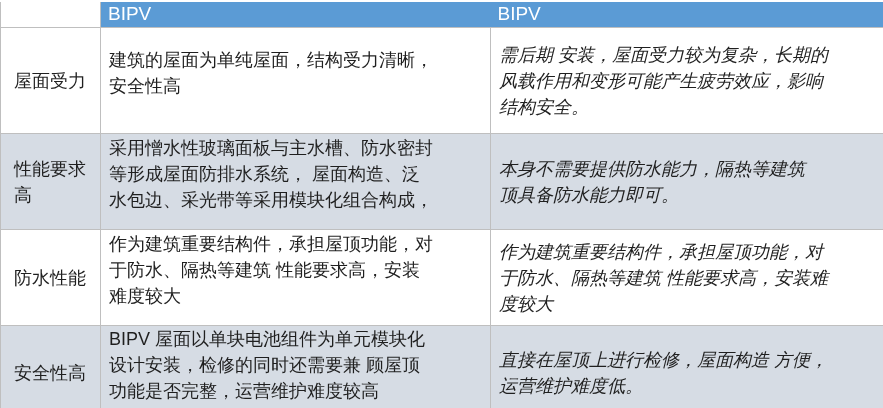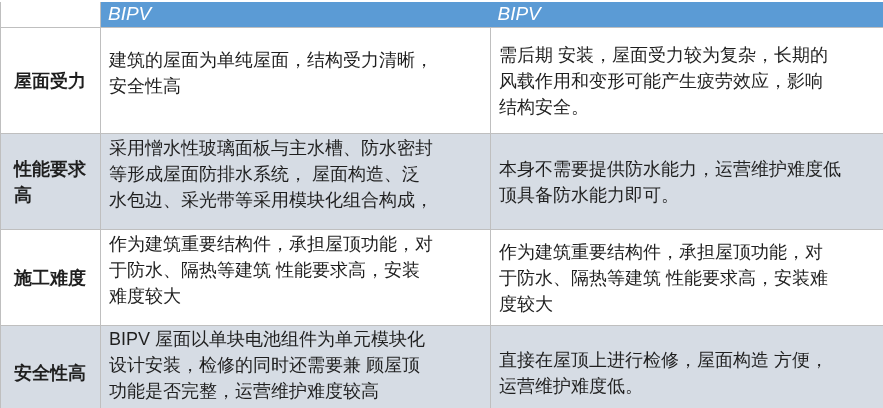--- a/index.html
+++ b/index.html
@@ -22,21 +22,21 @@
   col.c-bipv  { width: 390px; }
   col.c-bapv  { width: 393px; }
 
   th, td {
     border: 1px solid #BFBFBF;
     vertical-align: middle;
     box-sizing: border-box;
   }
 
   
-  thead tr { height: 24px; font-style: italic; }
+  thead tr { height: 24px; }
   thead th {
     background: #5B9BD5;
     color: #ffffff;
     font-weight: 400;
     font-size: 19px;
     text-align: left;
     padding: 1px 6px 2px 7px;
     border-top: 2px solid #ffffff;
     border-left: none;
     border-right: none;
@@ -53,24 +53,23 @@
     font-size: 18px;
     line-height: 26px;
     color: #1f1f1f;
     white-space: pre-wrap;
     word-break: break-all;
     overflow: hidden;
   }
   td.lbl {
     padding: 0 4px 0 13px;
     white-space: normal;
-    font-weight: bold;
   }
   td.bipv { padding: 0 26px 16px 8px; }
-  td.bapv { padding: 0 18px 0 8px; }
+  td.bapv { padding: 0 18px 0 8px; font-style: italic; }
 
   tr.band td { background: #D6DCE4; }
   tr.plain td { background: #ffffff; }
 
   tr.r1 { height: 106px; }
   tr.r2 { height: 96px; }
   tr.r3 { height: 96px; }
   tr.r4 { height: 82px; }
 </style>
 </head>
@@ -96,25 +95,25 @@
 安全性高</td>
       <td class="bapv">需后期 安装，屋面受力较为复杂，长期的
 风载作用和变形可能产生疲劳效应，影响
 结构安全。</td>
     </tr>
     <tr class="band r2">
       <td class="lbl">性能要求高</td>
       <td class="bipv">采用憎水性玻璃面板与主水槽、防水密封
 等形成屋面防排水系统， 屋面构造、泛
 水包边、采光带等采用模块化组合构成，</td>
-      <td class="bapv">本身不需要提供防水能力，运营维护难度低
+      <td class="bapv">本身不需要提供防水能力，隔热等建筑
 顶具备防水能力即可。</td>
     </tr>
     <tr class="plain r3">
-      <td class="lbl">施工难度</td>
+      <td class="lbl">防水性能</td>
       <td class="bipv">作为建筑重要结构件，承担屋顶功能，对
 于防水、隔热等建筑 性能要求高，安装
 难度较大</td>
       <td class="bapv">作为建筑重要结构件，承担屋顶功能，对
 于防水、隔热等建筑 性能要求高，安装难
 度较大</td>
     </tr>
     <tr class="band r4">
       <td class="lbl">安全性高</td>
       <td class="bipv">BIPV 屋面以单块电池组件为单元模块化

